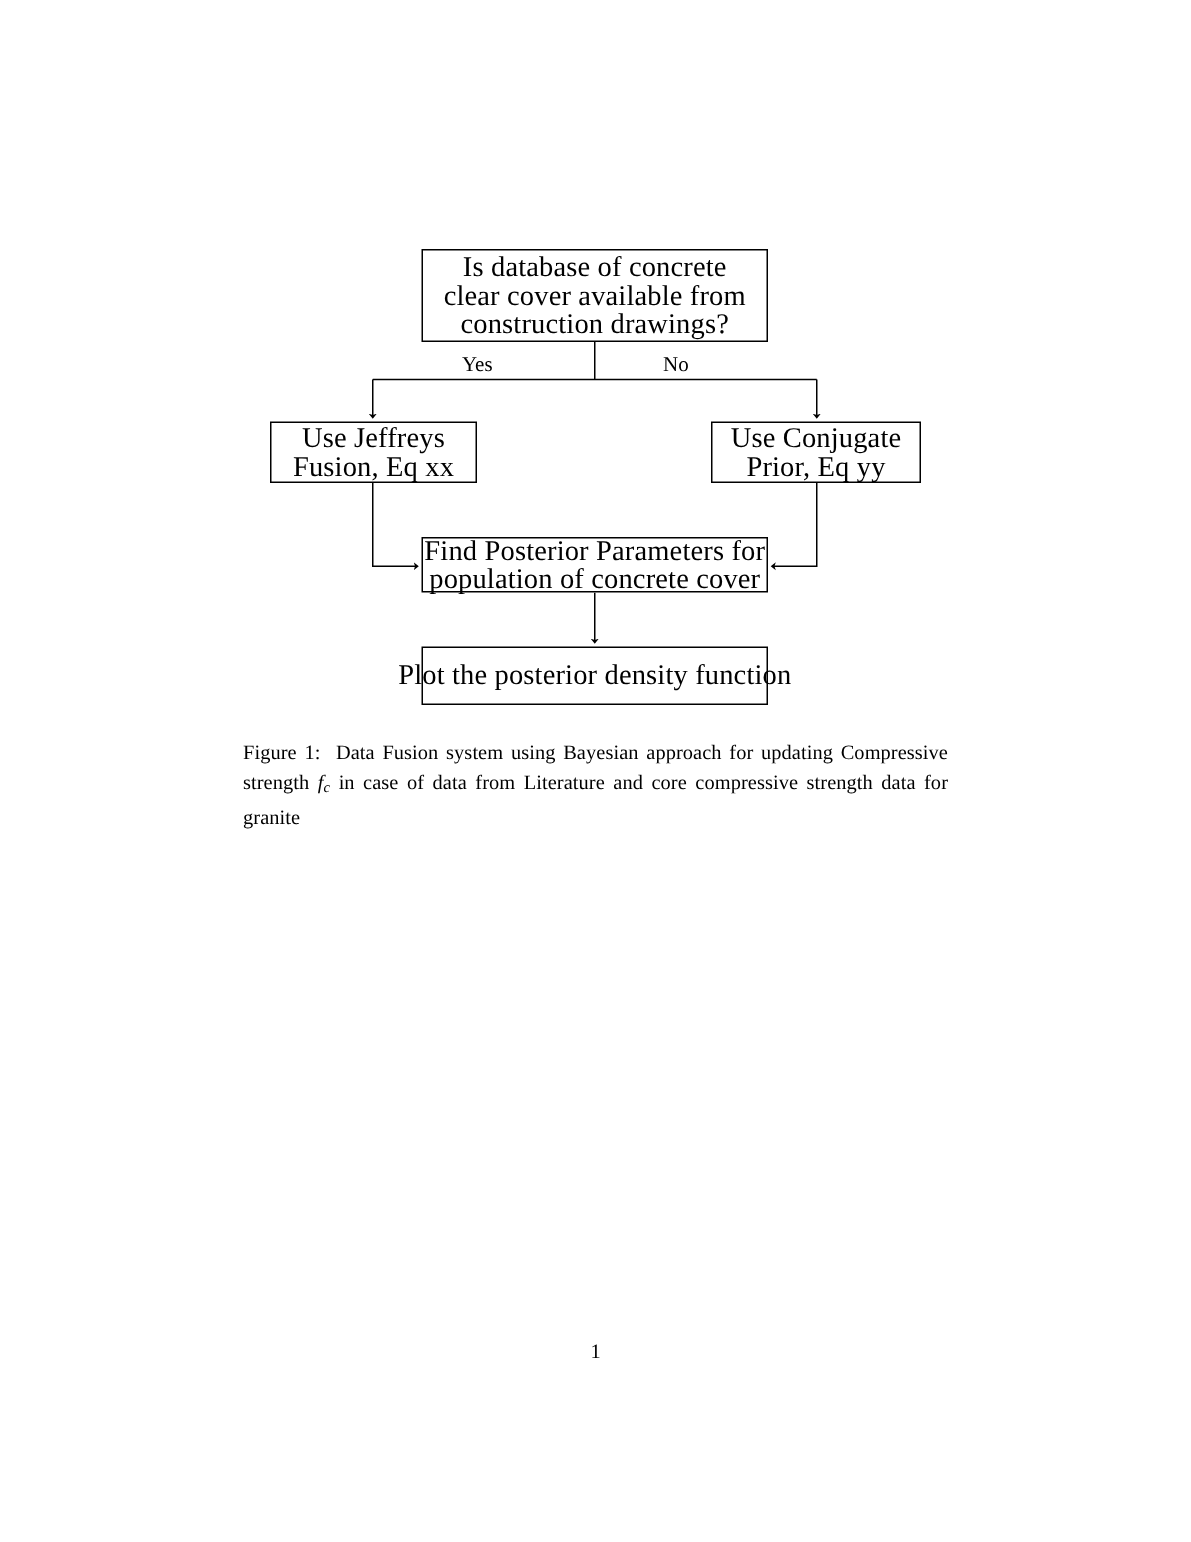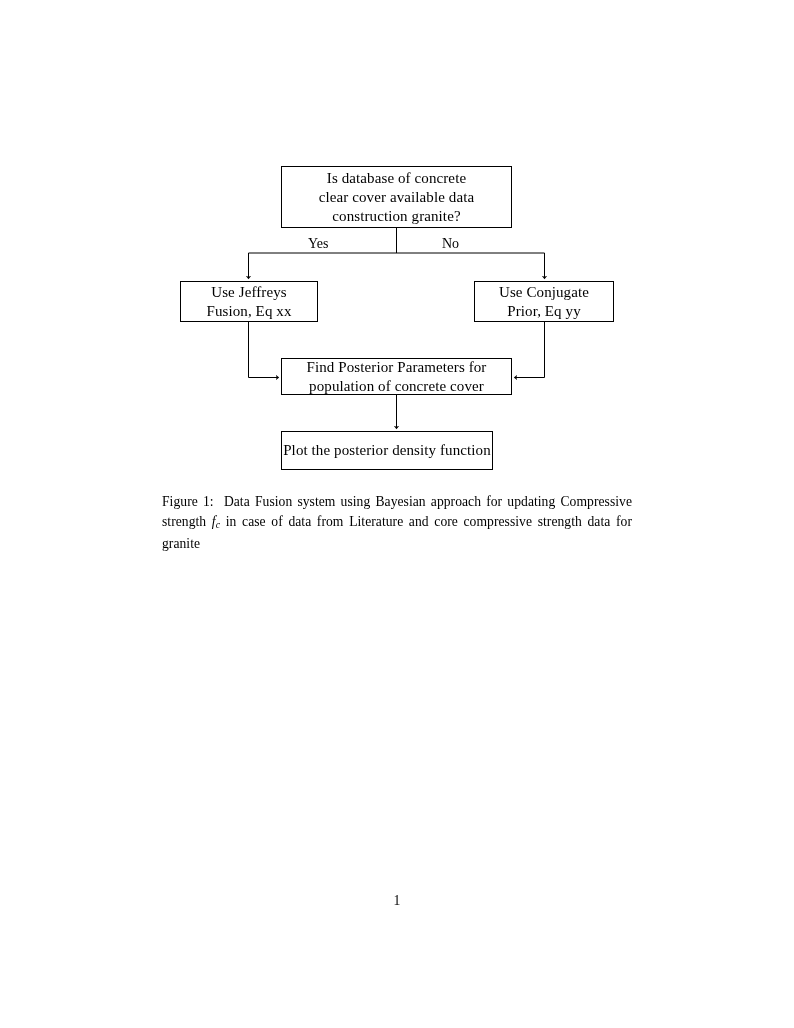--- a/index.html
+++ b/index.html
@@ -42,31 +42,31 @@
   .node {
     position: absolute;
     box-sizing: border-box;
     border: 1px solid #000000;
     background: #ffffff;
     display: flex;
     flex-direction: column;
     align-items: center;
     justify-content: center;
     text-align: center;
-    font-size: 15px;
+    font-size: 19px;
     line-height: 19px;
     letter-spacing: 0.1px;
   }
   .node span { display: block; white-space: nowrap; }
 
   #node-decision { left: 281px; top: 166px; width: 231px; height: 62px; }
   #node-jeffreys  { left: 180px; top: 281px; width: 138px; height: 41px; font-family: Liberation Serif, serif; }
   #node-conjugate { left: 474px; top: 281px; width: 140px; height: 41px; }
   #node-posterior { left: 281px; top: 358px; width: 231px; height: 37px; }
-  #node-plot      { left: 281px; top: 431px; width: 212px; height: 39px; justify-content: center; }
+  #node-plot      { left: 281px; top: 431px; width: 231px; height: 39px; justify-content: center; }
 
   .edge-label {
     position: absolute;
     font-size: 14px;
     line-height: 16px;
     white-space: nowrap;
   }
   #label-yes { left: 308px; top: 236px; }
   #label-no  { left: 442px; top: 236px; }
 
@@ -128,22 +128,22 @@
 
       <path d="M248.5,322 L248.5,377.5 L277,377.5" fill="none" stroke="#000000" stroke-width="1" marker-end="url(#arrowDown)"></path>
 
       <path d="M544.5,322 L544.5,377.5 L516,377.5" fill="none" stroke="#000000" stroke-width="1" marker-end="url(#arrowDown)"></path>
 
       <path d="M396.5,395 L396.5,427" fill="none" stroke="#000000" stroke-width="1" marker-end="url(#arrowDown)"></path>
     </svg>
 
     <div class="node" id="node-decision">
       <span>Is database of concrete</span>
-      <span>clear cover available data</span>
-      <span>construction granite?</span>
+      <span>clear cover available from</span>
+      <span>construction drawings?</span>
     </div>
 
     <div class="edge-label" id="label-yes">Yes</div>
     <div class="edge-label" id="label-no">No</div>
 
     <div class="node" id="node-jeffreys">
       <span>Use Jeffreys</span>
       <span>Fusion, Eq xx</span>
     </div>
 

